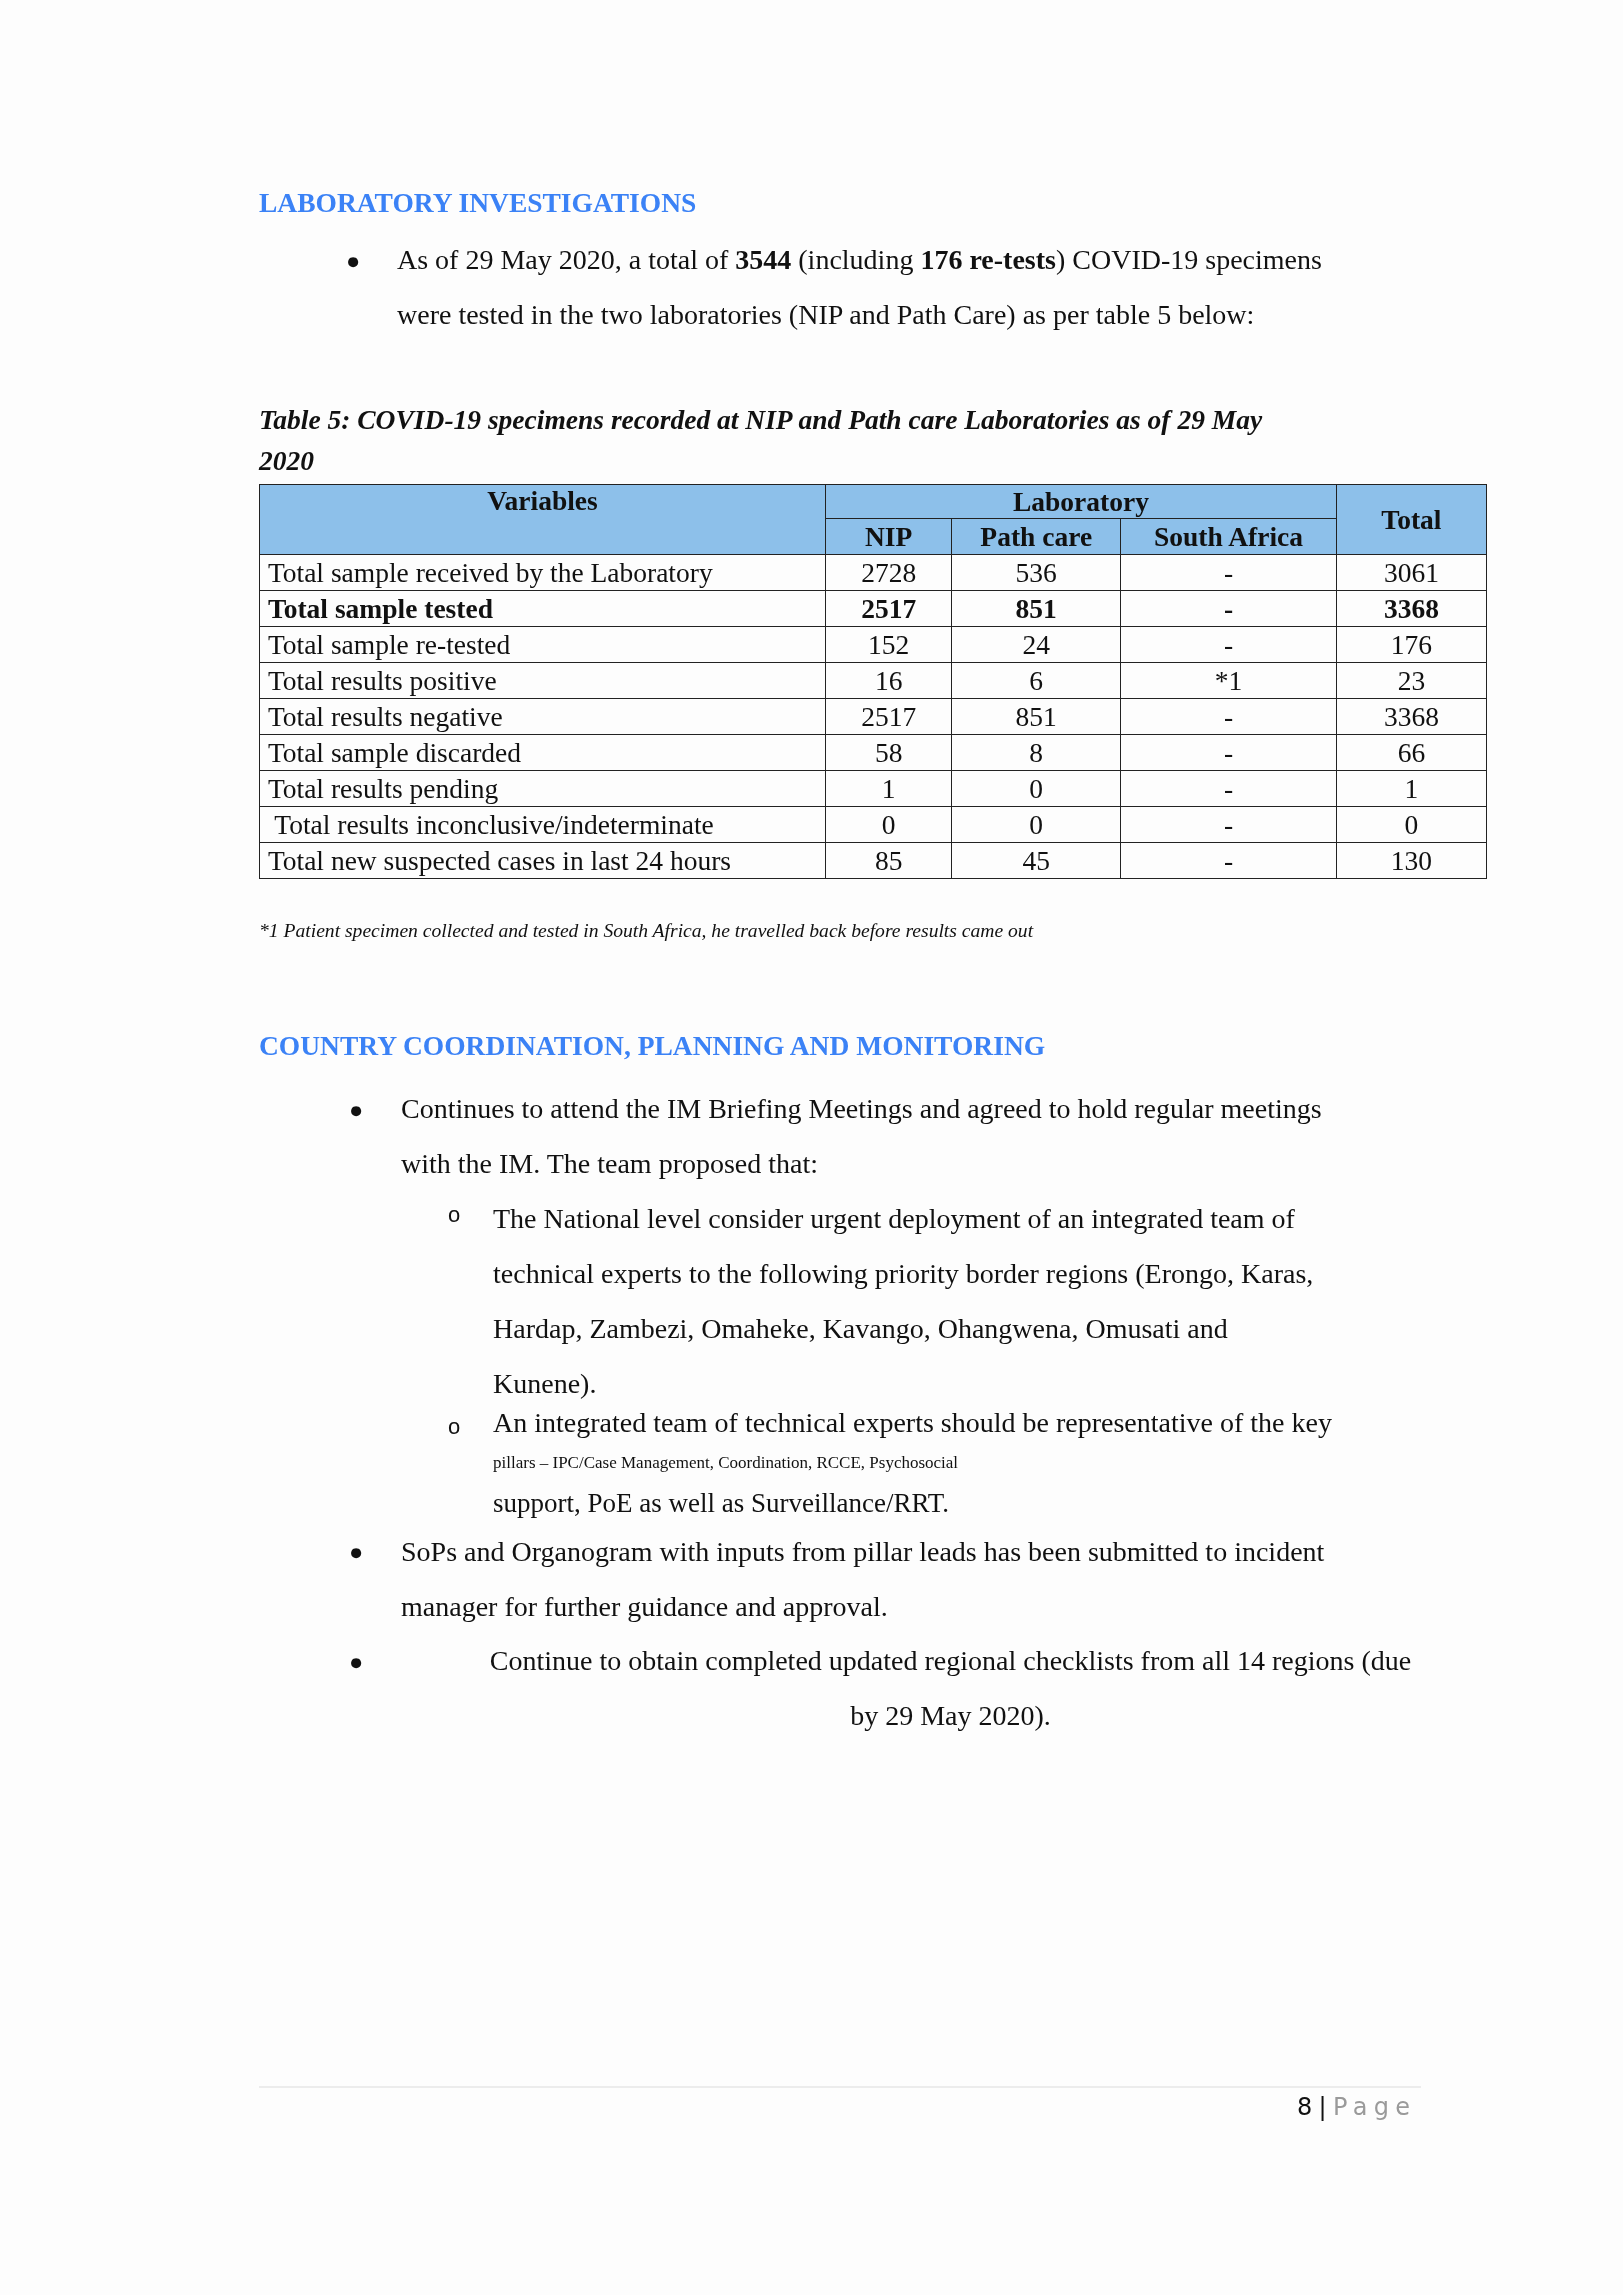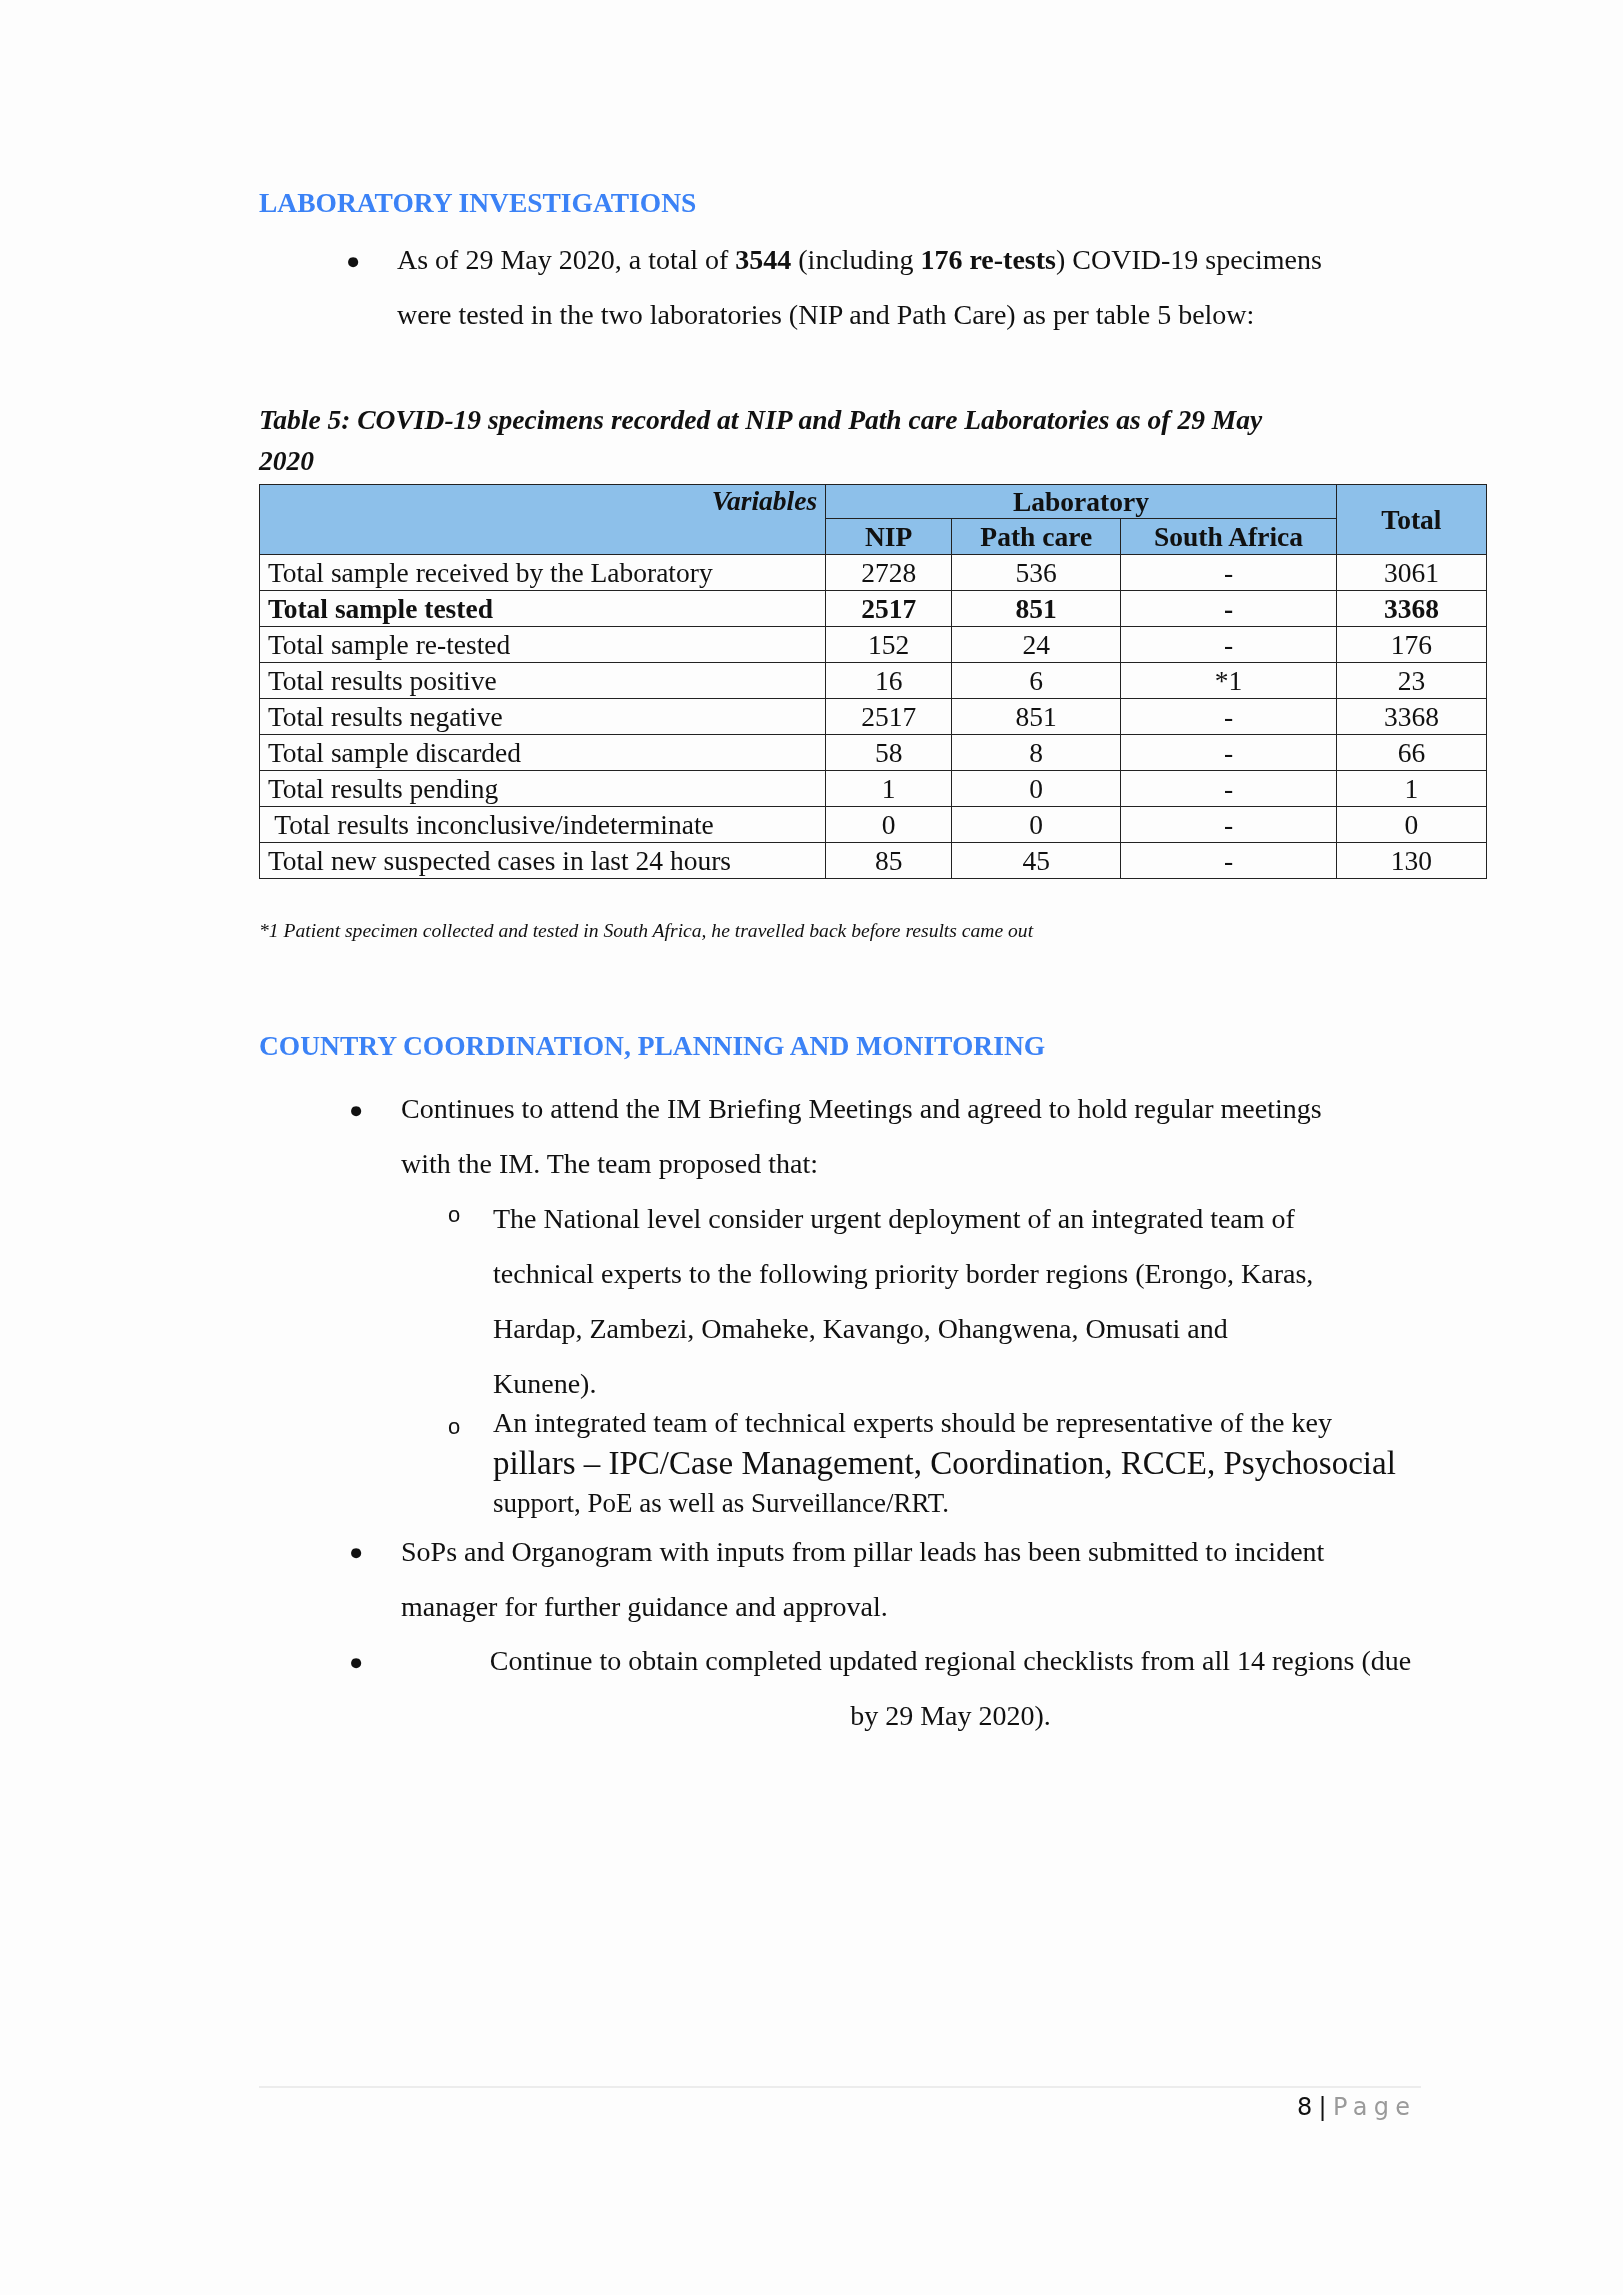--- a/index.html
+++ b/index.html
@@ -54,21 +54,21 @@
     padding: 0 7.9px;
     height: 35px;
     line-height: 35px;
   }
   table.lab thead th {
     background: #8dc0ea;
     font-weight: bold;
   }
   table.lab thead tr.top th { height: 33px; line-height: 31px; }
   table.lab thead tr.sub th { height: 35px; line-height: 35px; }
-  table.lab th.variables { text-align: right; vertical-align: top; width: 550px; font-style: italic; }
+  table.lab th.variables { text-align: center; vertical-align: top; width: 550px; }
   table.lab th.center, table.lab td.num { text-align: center; }
   table.lab th.total { vertical-align: middle; }
   table.lab tbody tr.bold td { font-weight: bold; }
   table.lab td.label { text-align: left; }
   .footnote {
     position: absolute;
     left: 259px; top: 920px;
     font-size: 19.6px;
     font-style: italic;
   }
@@ -201,21 +201,21 @@
   <div class="para" style="left:493px; top:1191px; width:1021px;">
     <div>The National level consider urgent deployment of an integrated team of</div>
     <div>technical experts to the following priority border regions (Erongo, Karas,</div>
     <div>Hardap, Zambezi, Omaheke, Kavango, Ohangwena, Omusati and</div>
     <div>Kunene).</div>
   </div>
 
   <div class="subbullet" style="left:448px; top:1414px;">o</div>
   <div class="para" style="left:493px; top:1403px; width:1021px; line-height:40px;">
     <div>An integrated team of technical experts should be representative of the key</div>
-    <div style="font-size:33px;">pillars – IPC/Case Management, Coordination, RCCE, Psychosocial</div>
+    <div style="font-size:17px;">pillars – IPC/Case Management, Coordination, RCCE, Psychosocial</div>
     <div style="font-size:27px;">support, PoE as well as Surveillance/RRT.</div>
   </div>
 
   <div class="bullet" style="left:349px; top:1539px;">●</div>
   <div class="para" style="left:401px; top:1524px; width:1099px;">
     <div>SoPs and Organogram with inputs from pillar leads has been submitted to incident</div>
     <div>manager for further guidance and approval.</div>
   </div>
 
   <div class="bullet" style="left:349px; top:1649px;">●</div>

